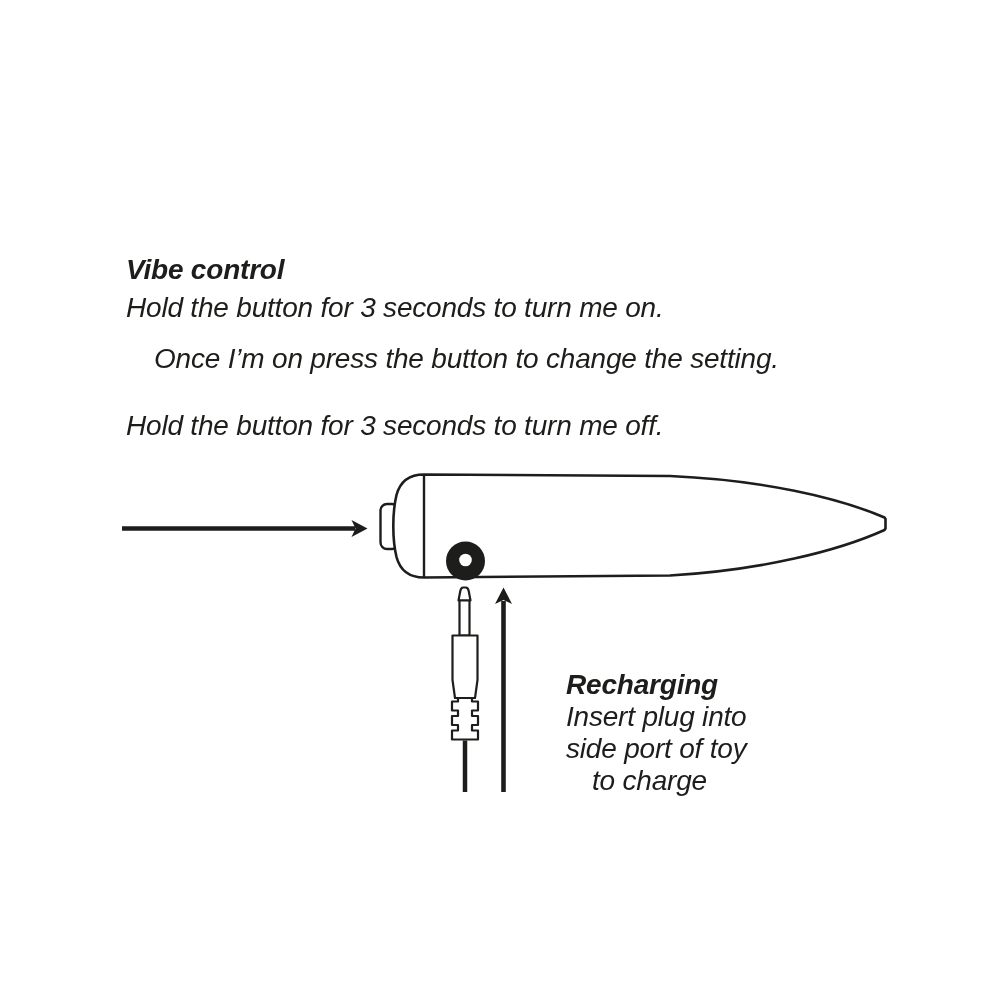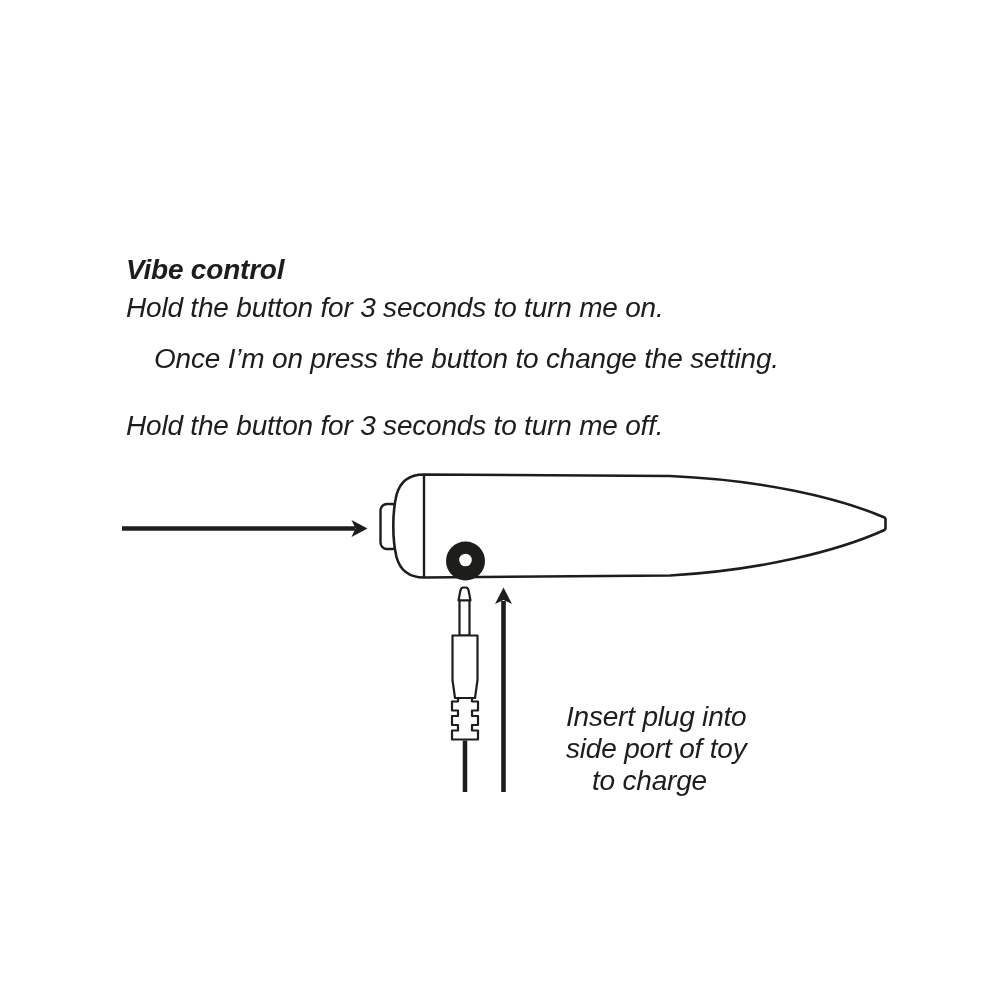--- a/index.html
+++ b/index.html
@@ -90,17 +90,18 @@
 
       <line x1="465" y1="740.5" x2="465" y2="792" stroke="currentColor" stroke-width="4.5"></line>
     </g>
 
     <g>
       <line x1="503.5" y1="792" x2="503.5" y2="601" stroke="currentColor" stroke-width="4.6"></line>
       <polygon points="503.5,587.5 495,604 503.5,600 512,604" fill="currentColor"></polygon>
     </g>
   </svg>
 
+  <div class="txt bold" style="left:566px; top:671px;">Recharging</div>
   <div class="txt" style="left:566px; top:703px;">Insert plug into</div>
   <div class="txt" style="left:566px; top:735px;">side port of toy</div>
   <div class="txt" style="left:592px; top:767px;">to charge</div>
 
 </div>
 
 </body></html>

